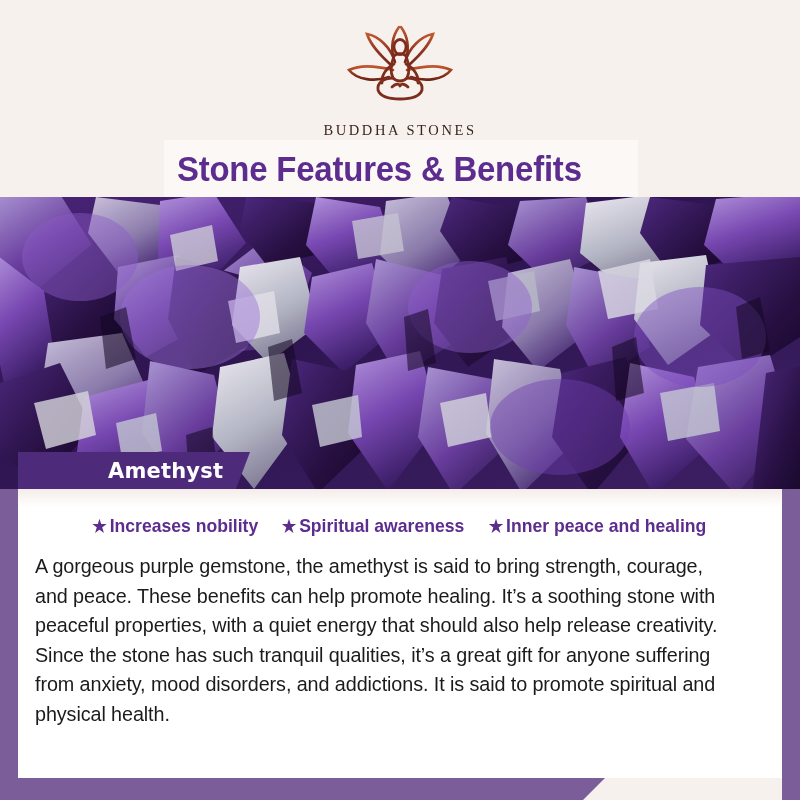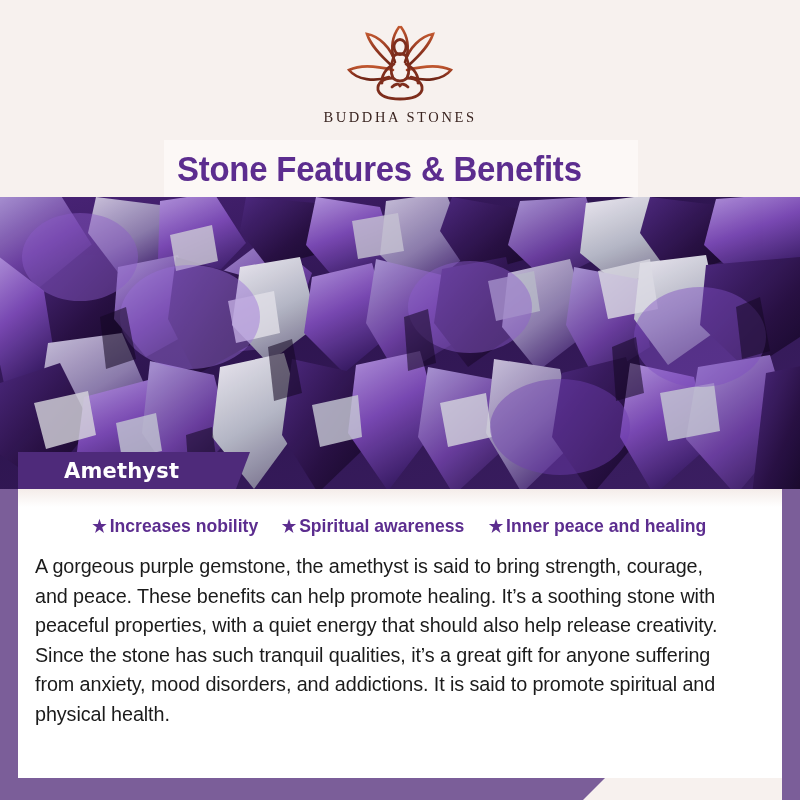--- a/index.html
+++ b/index.html
@@ -74,21 +74,21 @@
     text-align: center;
   }
   .logo-mark {
     display: block;
     margin: 0 auto;
     width: 126px;
     height: 86px;
   }
   .logo-word {
     display: block;
-    margin-top: 3px;
+    margin-top: 16px;
     font-family: "Liberation Serif", serif;
     font-size: 14.5px;
     letter-spacing: 2.6px;
     color: #3a2420;
     font-weight: 400;
   }
 
   
   .title-banner {
     position: absolute;
@@ -127,20 +127,21 @@
   .stone-tag {
     position: absolute;
     top: 452px;
     left: 18px;
     width: 232px;
     height: 37px;
     background: #4e2a7a;
     clip-path: polygon(0 0, 100% 0, calc(100% - 14px) 100%, 0 100%);
     display: flex;
     align-items: center;
+    padding-left: 44px;
   }
   .stone-tag-label {
     color: #ffffff;
     font-family: "DejaVu Sans", sans-serif;
     font-size: 21px;
     font-weight: 700;
     padding-left: 46px;
     letter-spacing: 0.2px;
     white-space: nowrap;
   }

